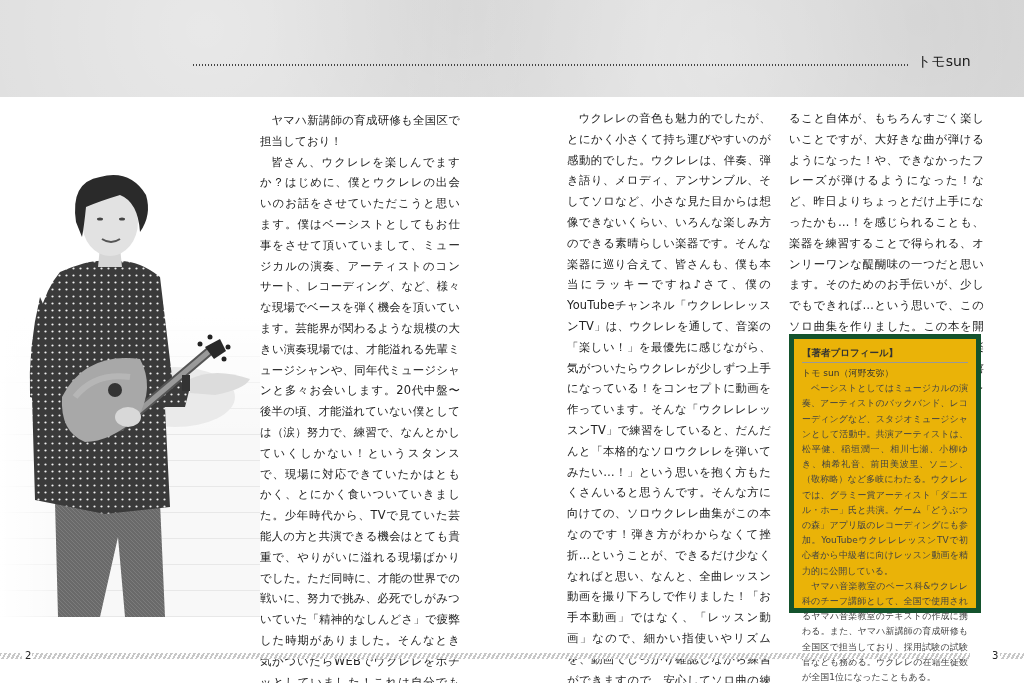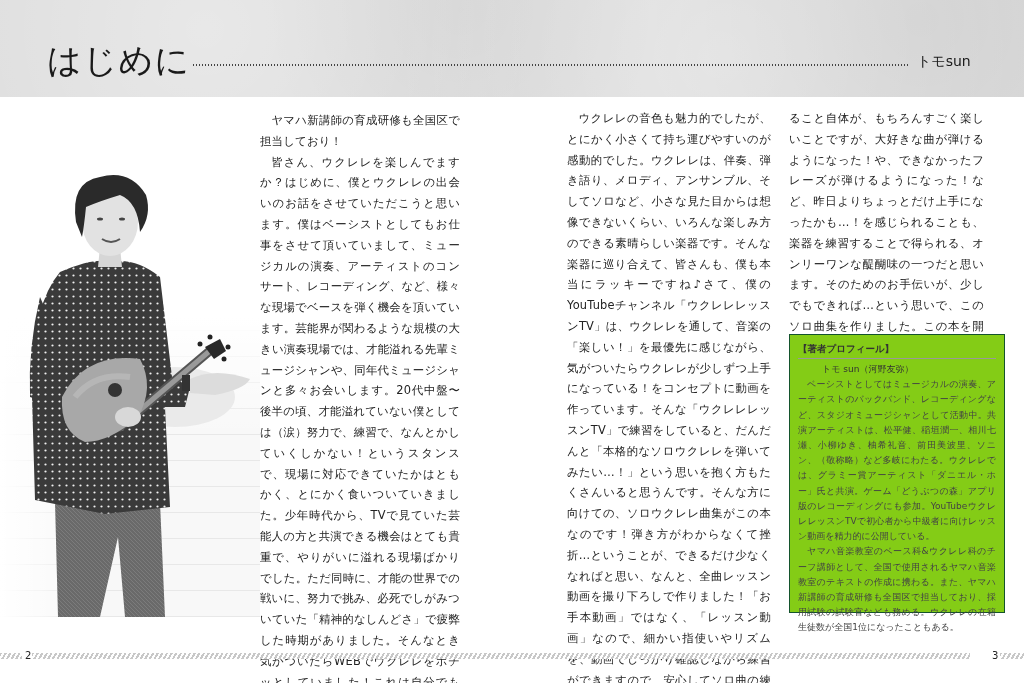--- a/index.html
+++ b/index.html
@@ -53,46 +53,45 @@
   .col p { text-indent:1em; text-align:justify; }
   .col p.noindent { text-indent:0; }
   .col h2 { font-size:15px; font-weight:bold; line-height:22px; margin:0 0 13px 0; color:#111; }
   .col1 { left:260px; top:110px; width:200px; }
   .col2 { left:567px; top:108px; width:204px; }
   .col2 h2 { margin-top:16px; }
   .col3 { left:789px; top:108px; width:195px; }
 
   
   .profile {
-    position:absolute; left:789px; top:334px; width:216px; height:279px;
-    border:1px solid #14532d; background:#84cc16; padding:6px 8px;
+    position:absolute; left:789px; top:334px; width:192px; height:279px;
+    border:5px solid #14532d; background:#eab308; padding:6px 8px;
     font-size:9px; line-height:15.2px; color:#444;
   }
   .profile-title { font-weight:bold; color:#333; font-size:9.5px; line-height:15px; padding-bottom:2px; border-bottom:1px solid #999; margin-bottom:3px; }
-  .profile-name { color:#333;margin-left:24px; }
+  .profile-name { color:#333; }
   .profile p { text-indent:1em; text-align:justify; }
 
   
   .footer { position:absolute; left:0; top:650px; width:1024px; height:12px; }
   .rope {
     position:absolute; top:3px; height:6px;
     background:repeating-linear-gradient(120deg, #c8c8c8 0 2px, #ffffff 2px 4px);
   }
   .rope.a { left:0; width:22px; }
   .rope.b { left:32px; width:938px; }
   .rope.c { left:1000px; width:24px; }
   .pno { position:absolute; top:0; font-size:10px; line-height:12px; color:#222; }
   .pno.left { left:25px; }
   .pno.right { left:992px; }
 </style>
 </head>
 <body>
 
 <div class="header">
-  <div class="title">はじめに</div>
   <div class="dotline"></div>
   <div class="author">トモsun</div>
 </div>
 
 <div class="photo">
   <div class="bricks"></div>
   <div class="bricks-fade"></div>
   <svg width="260" height="520" viewBox="0 0 260 520" style="position:absolute;left:0;top:0">
     <defs>
       <pattern id="dots" width="7" height="7" patternUnits="userSpaceOnUse">

